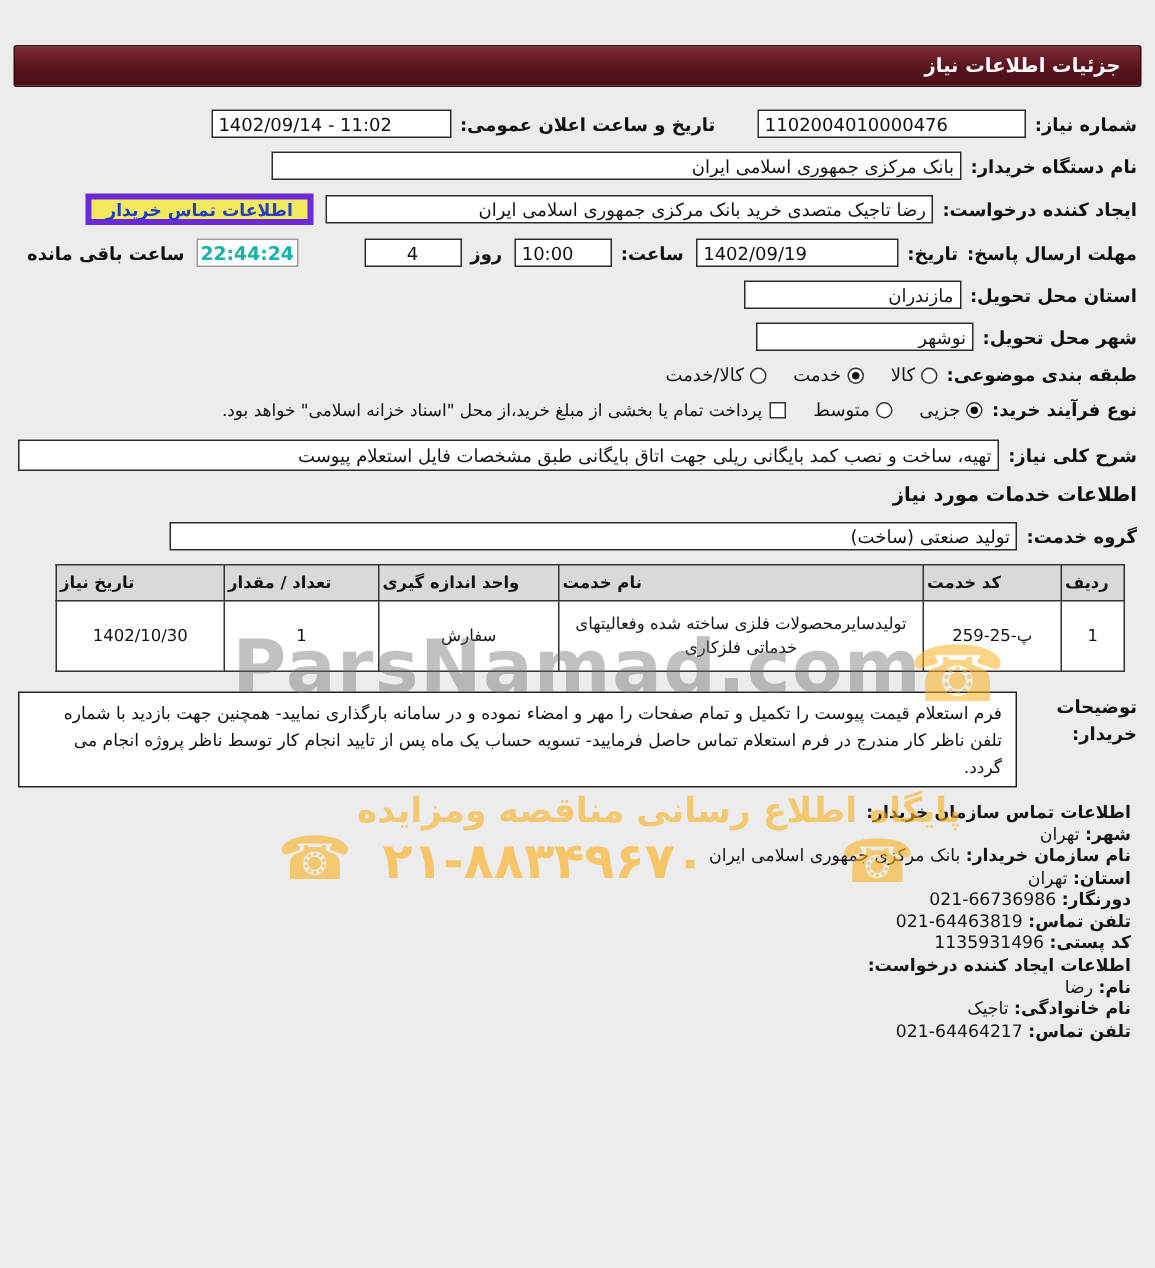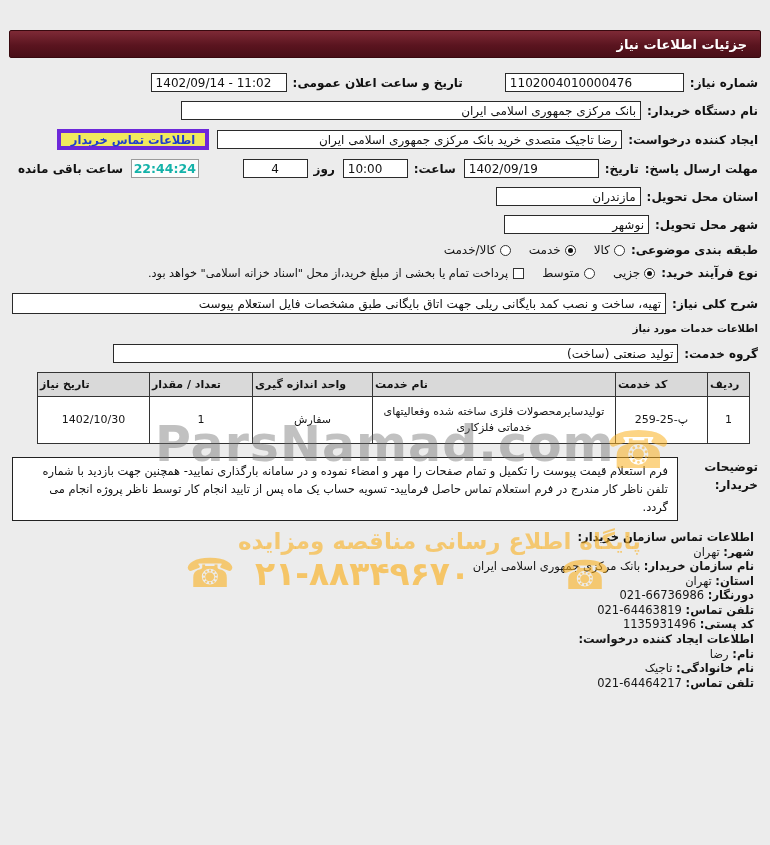--- a/index.html
+++ b/index.html
@@ -24,24 +24,24 @@
     color:#fff;font-size:13px;font-weight:bold;
   }
   .form{padding:0 12px}
   .frow{display:flex;align-items:center;margin-bottom:9px}
   .lbl{font-size:12px;font-weight:bold;color:#111;white-space:nowrap;margin-left:6px}
   .inp{
     height:19px;border:1px solid #2a2a2a;background:#fff;
     font-family:inherit;font-size:12px;padding:0 4px;color:#111;
   }
   .ltr{direction:ltr;text-align:left}
-  .w155{width:179px}.w160{width:136px}
+  .w155{width:179px}.w160{width:160px}
   .w460{width:460px}.w405{width:405px}
   .w135{width:135px}.w65{width:65px}.w145{width:145px}
-  .gap8{margin-right:8px}.gap28{margin-right:42px}.gap55{margin-right:44px}
+  .gap8{margin-right:8px}.gap28{margin-right:28px}.gap55{margin-right:44px}
   .btn-contact{
     height:21px;margin-right:8px;
     background:#f1e95e;border:4px solid #6d28d9;
     color:#1f3ecc;font-weight:bold;font-size:11.5px;
     padding:0 10px;cursor:pointer;font-family:inherit;white-space:nowrap;
   }
   .timer{
     height:19px;width:70px;
     border:1px solid #9b9b9b;background:#fdfdfd;
     color:#14b2a9;font-weight:bold;font-size:12.5px;
@@ -56,21 +56,21 @@
     content:"";display:block;width:5px;height:5px;border-radius:50%;
     background:#111;margin:2px auto 0;
   }
   .chk{
     width:11px;height:11px;border:1px solid #333;background:#fff;
     display:inline-block;flex:none;margin-left:5px;
   }
   .opt-lbl{font-size:12px;margin-left:18px;white-space:nowrap}
   .note-text{font-size:11.3px;white-space:nowrap;color:#111}
   .desc-row{margin-top:13px}
-  .sec-title{font-size:10px;font-weight:bold;margin:1px 12px 10px;color:#111}
+  .sec-title{font-size:13px;font-weight:bold;margin:1px 12px 10px;color:#111}
   table.svc{
     border-collapse:collapse;table-layout:fixed;
     width:712px;margin:2px 20px 0;font-size:11px;
   }
   .svc th{background:#d9d9d9;border:1px solid #333;font-weight:bold;padding:5px 2px;text-align:left}
   .svc td{background:#fff;border:1px solid #333;text-align:center;padding:7px 3px;line-height:1.45}
   .notes-row{display:flex;margin-top:13px;padding:0 12px;align-items:flex-start}
   .notes-lbl{width:80px;font-size:12px;font-weight:bold;flex:none;padding-top:1px;line-height:1.5}
   .notes-box{
     flex:1;border:1px solid #222;background:#fff;

